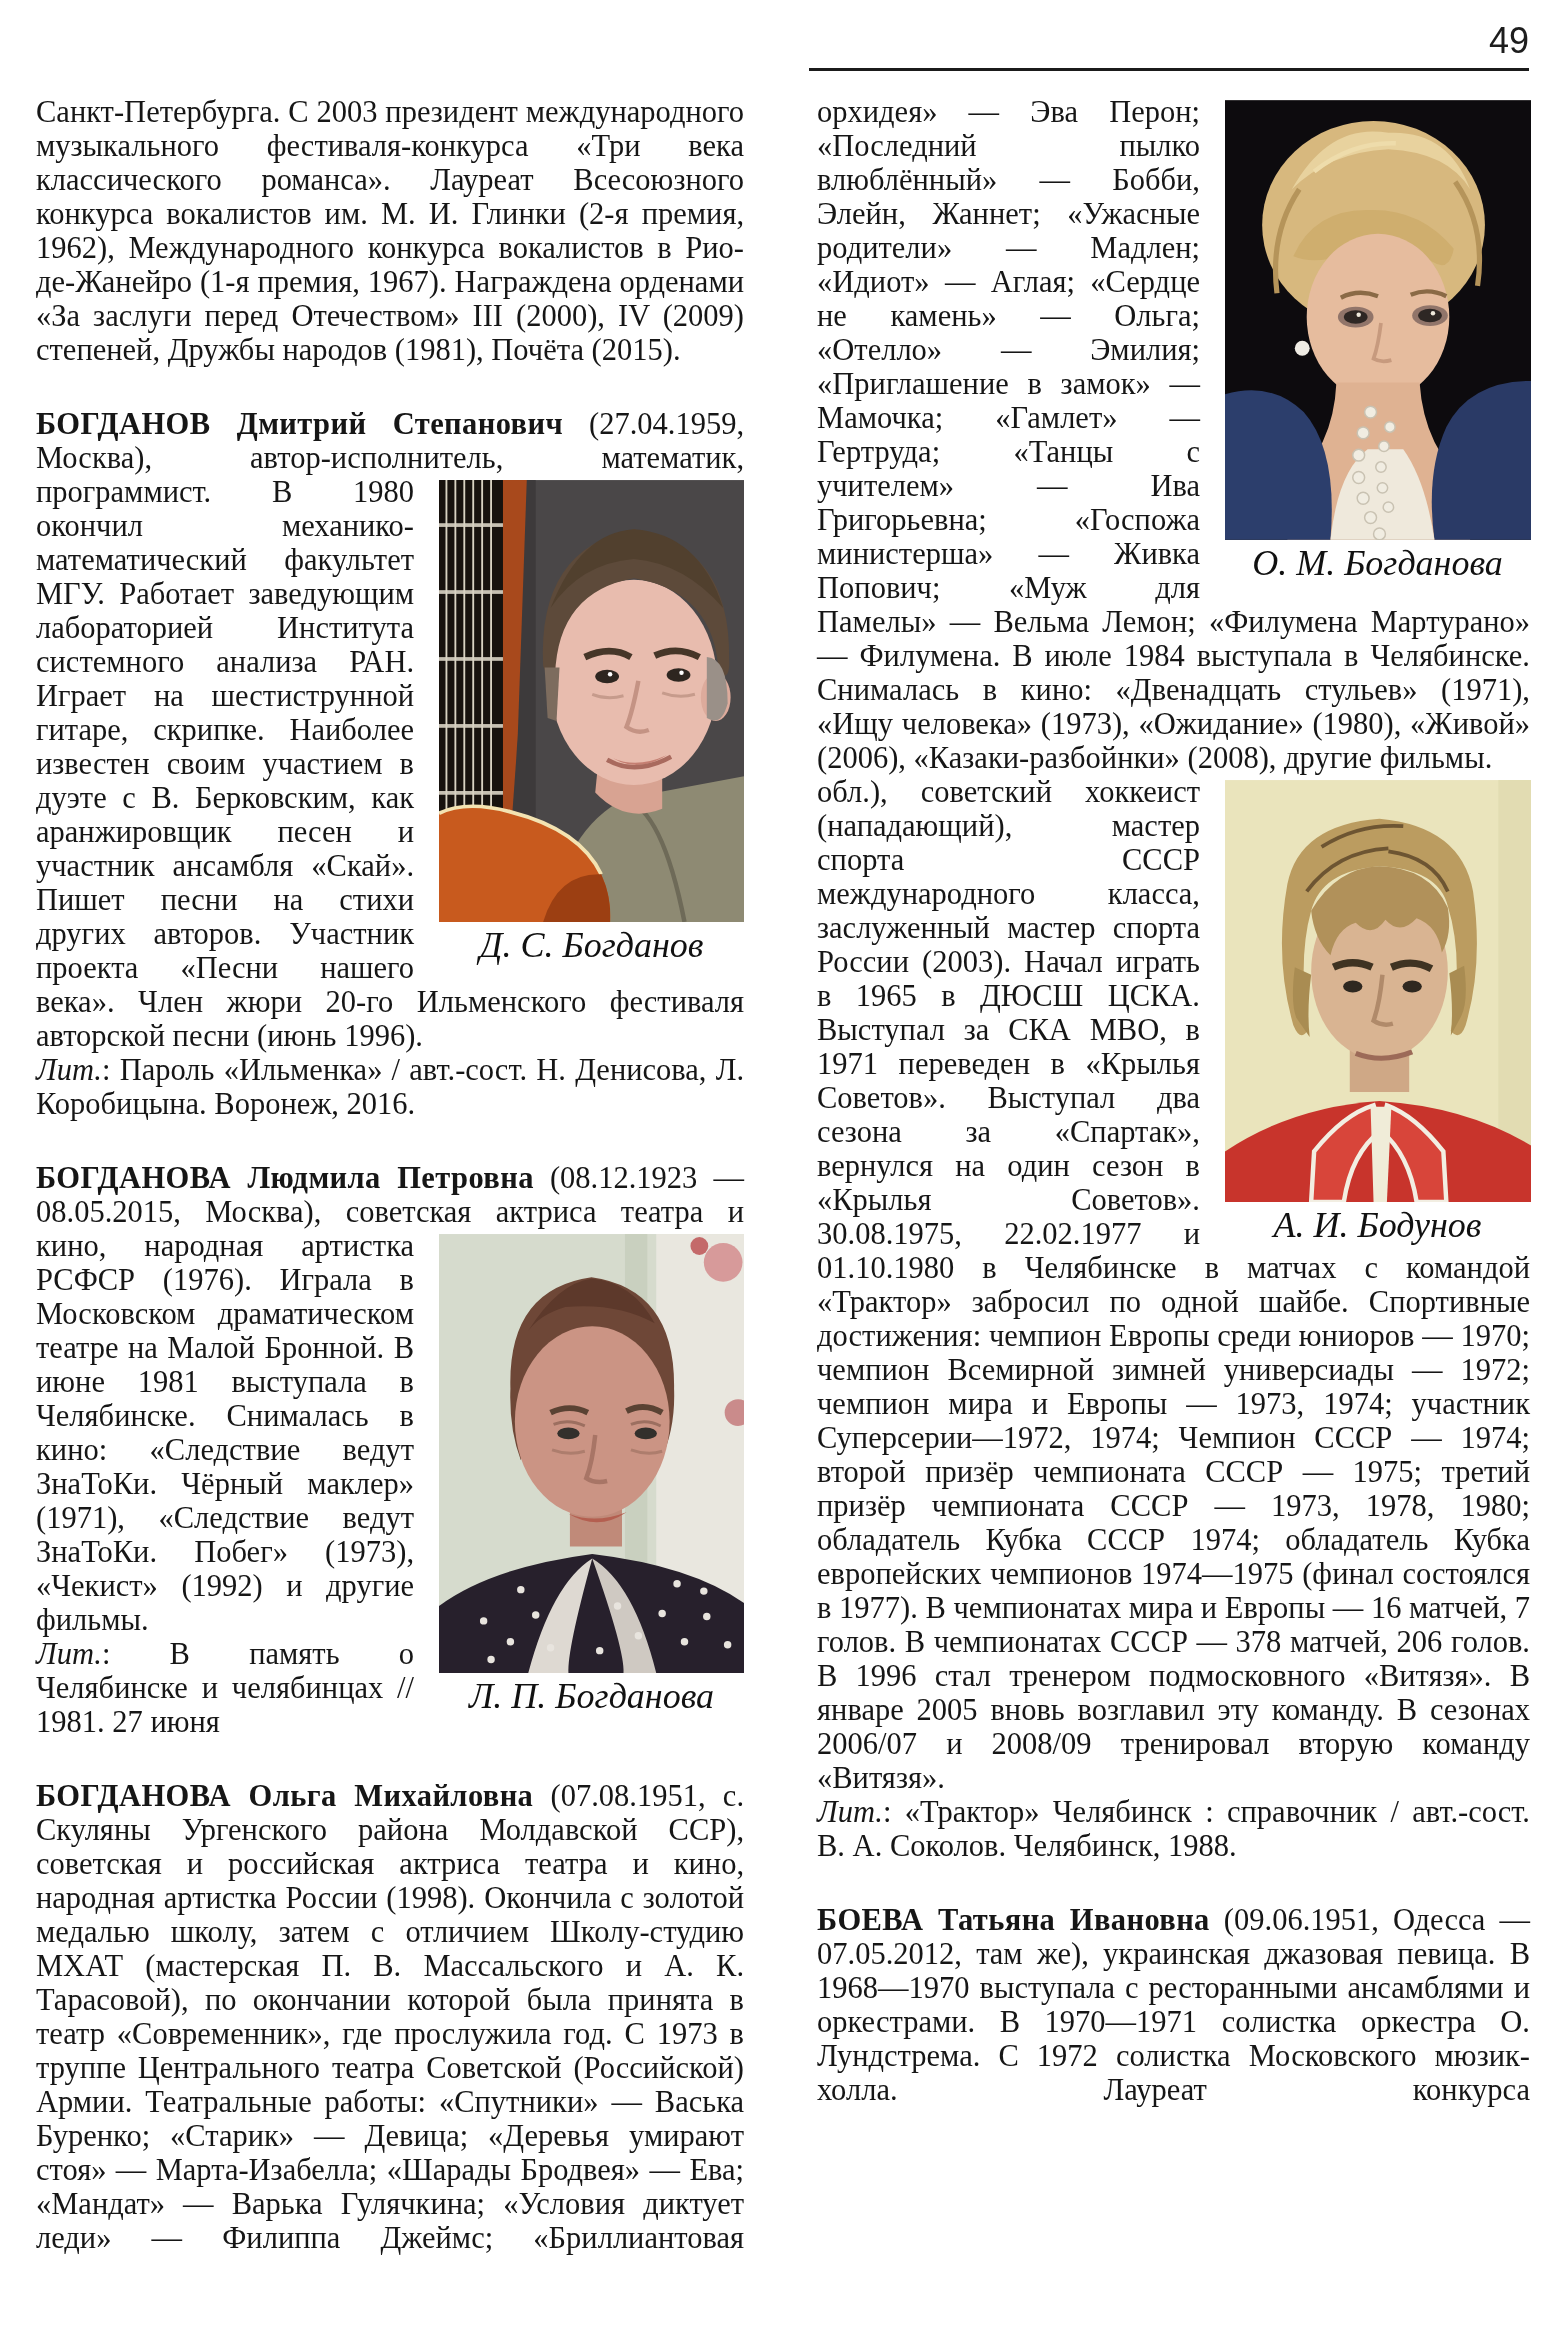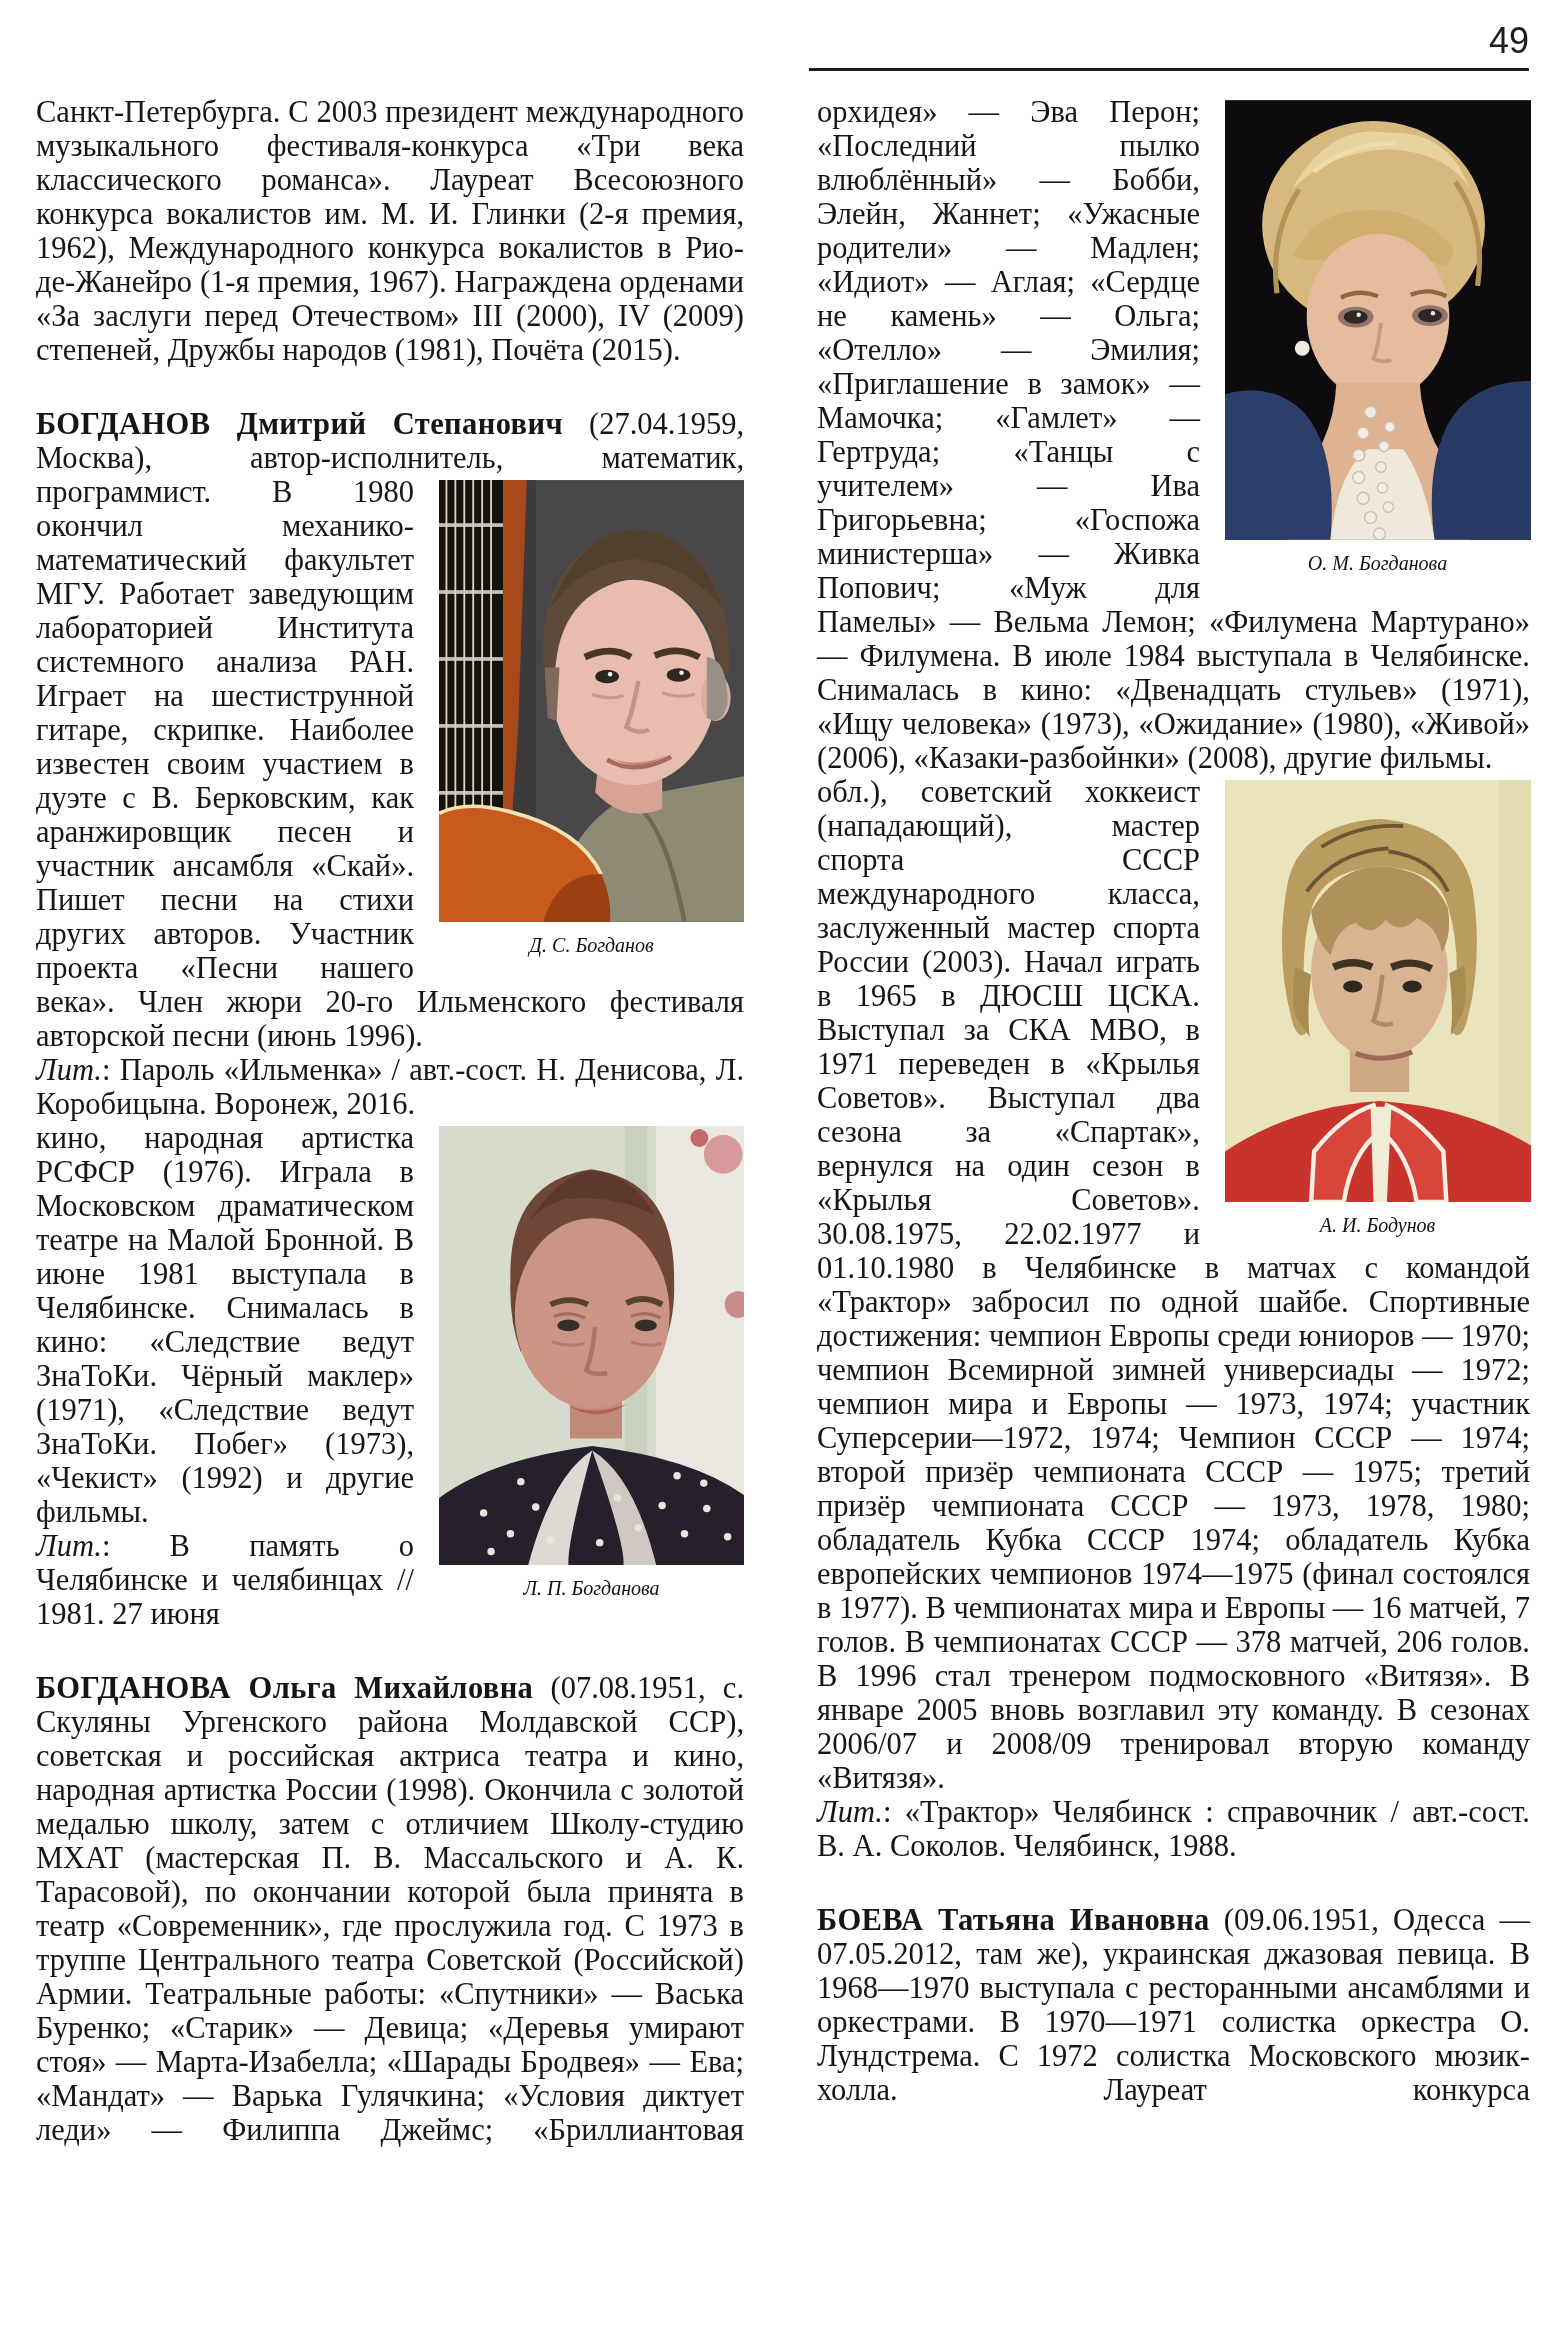--- a/index.html
+++ b/index.html
@@ -20,21 +20,21 @@
   p.entry{margin-top:40px;}
   p.jfull{text-align-last:justify;}
   p.clearfl{clear:both;}
   b.ename{font-weight:bold;letter-spacing:0.4px;}
   i.litl{font-style:italic;}
   .photo-float{
     float:right;display:block;width:305px;margin:4.5px 0 7.4px 25px;
   }
   .photo-float svg{display:block;}
   .photo-caption{
-    display:block;font-style:italic;font-size:20px;line-height:33px;
+    display:block;font-style:italic;font-size:36px;line-height:33px;
     text-align:center;text-align-last:center;margin-top:7.4px;color:#111;
   }
 </style>
 </head>
 <body>
 
 <div class="page">
 
   <div class="pagenum">49</div>
   <div class="headrule"></div>
@@ -94,20 +94,21 @@
             <path d="M234,374 Q266,388 306,370 Q268,394 234,374 Z" fill="#c57f72"></path>
             <path d="M226,376 Q264,398 312,372" stroke="#a96a5e" stroke-width="6" fill="none"></path>
           </svg>
           <span class="photo-caption">Д. С. Богданов</span>
         </span>
         <span>программист. В 1980 окончил механико-математический факультет МГУ. Работает заведующим лабораторией Института системного анализа РАН. Играет на шестиструнной гитаре, скрипке. Наиболее известен своим участием в дуэте с В. Берковским, как аранжировщик песен и участник ансамбля «Скай». Пишет песни на стихи других авторов. Участник проекта «Песни нашего века». Член жюри 20-го Ильменского фестиваля авторской песни (июнь 1996).</span>
       </p>
 
       <p class="bt"><i class="litl">Лит.</i><span>: Пароль «Ильменка» / авт.-сост. Н. Денисова, Л. Коробицына. Воронеж, 2016.</span></p>
 
+      <p class="bt entry jfull clearfl"><b class="ename">БОГДАНОВА Людмила Петровна</b><span> (08.12.1923 — 08.05.2015, Москва), советская актриса театра и</span></p>
 
       <p class="bt">
         <span class="photo-float">
           <svg width="305" height="439" viewBox="0 0 410 590">
             <rect width="410" height="590" fill="#d6dbcd"></rect>
             <rect x="292" width="118" height="590" fill="#e9e7df"></rect>
             <rect x="250" width="30" height="590" fill="#c9d0bf"></rect>
             <circle cx="382" cy="38" r="26" fill="#d79a9a"></circle>
             <circle cx="402" cy="240" r="18" fill="#ca8b8b"></circle>
             <circle cx="350" cy="16" r="12" fill="#c46a6a"></circle>

